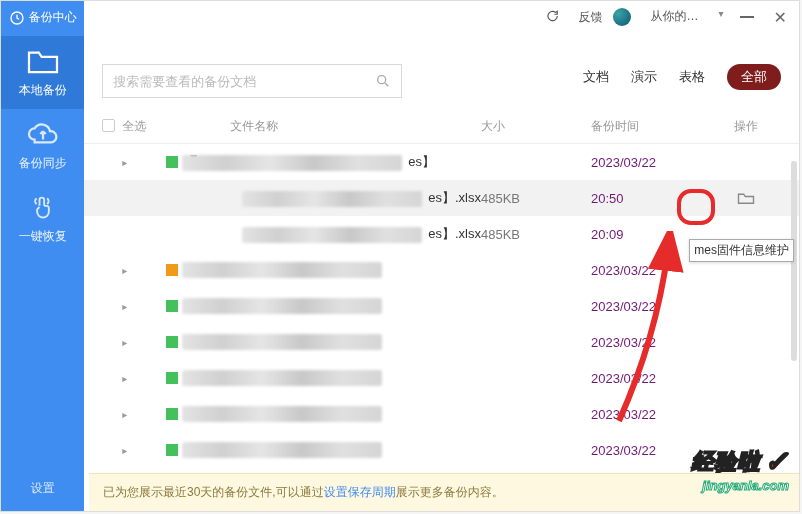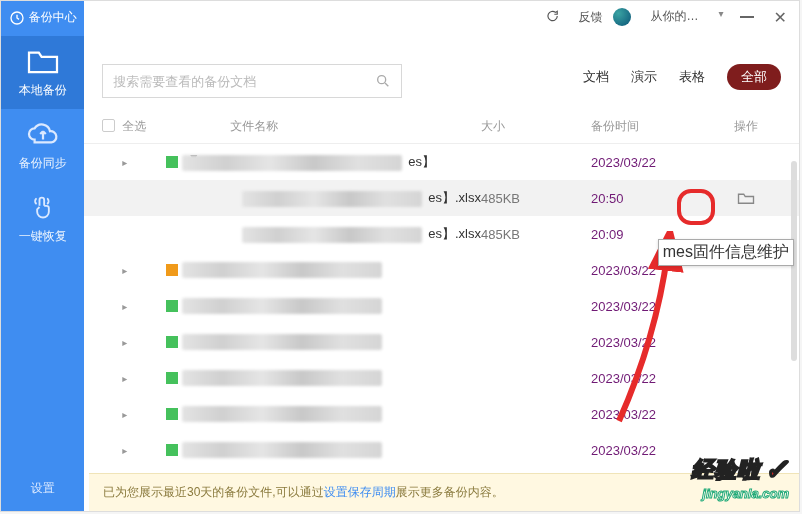--- a/index.html
+++ b/index.html
@@ -55,28 +55,28 @@
   .orange-dot { width:12px; height:12px; background:#f09a1a; display:inline-block;}
 
   .arrow-icon { position:absolute; left:106px; top:148px; font-size:14px; color:#888;}
 
   .folder-btn { width:22px; height:18px; display:flex; align-items:center; justify-content:center; color:#888; cursor:pointer;}
 
   .open-highlight { position:absolute; border:4px solid #e62b2b; border-radius:14px; width:38px; height:36px; right:84px; top:188px; pointer-events:none;}
 
   .red-arrow { position:absolute; right:110px; top:230px; width:80px; height:200px; pointer-events:none;}
 
-  .tooltip { position:absolute; right:5px; top:238px; background:#fff; border:1px solid #aaa; padding:2px 4px; font-size:16px; color:#333; box-shadow:0 1px 3px rgba(0,0,0,0.15);}
+  .tooltip { position:absolute; right:5px; top:238px; background:#fff; border:1px solid #aaa; padding:2px 4px; font-size:12px; color:#333; box-shadow:0 1px 3px rgba(0,0,0,0.15);}
 
   .footer { position:absolute; bottom:0; left:88px; right:0; background:#fff8e1; border-top:1px solid #f0e4b8; padding:10px 14px; font-size:12px; color:#8a7a3d; display:flex; align-items:center;}
   .footer a { color:#3f8df1; cursor:pointer; text-decoration:none;}
 
   .scrollbar-fake { position:absolute; right:2px; top:160px; width:6px; height:200px; background:#ddd; border-radius:3px;}
 
-  .watermark { position:absolute; right:10px; bottom:10px; text-align:right; pointer-events:none;margin-top:32px;}
+  .watermark { position:absolute; right:10px; bottom:18px; text-align:right; pointer-events:none;margin-top:32px;}
   .wm-top { font-size:22px; font-weight:900; color:#fff; -webkit-text-stroke:2px #222; font-style:italic; letter-spacing:1px; display:flex; align-items:center; gap:4px;}
   .wm-check { color:#e62b2b; font-size:28px; font-weight:900;}
   .wm-bot { font-size:13px; font-weight:700; color:#fff; -webkit-text-stroke:1px #2a7; font-style:italic;}
 
   svg { display:block; }
 </style>
 </head>
 <body>
 
 <div class="window">

